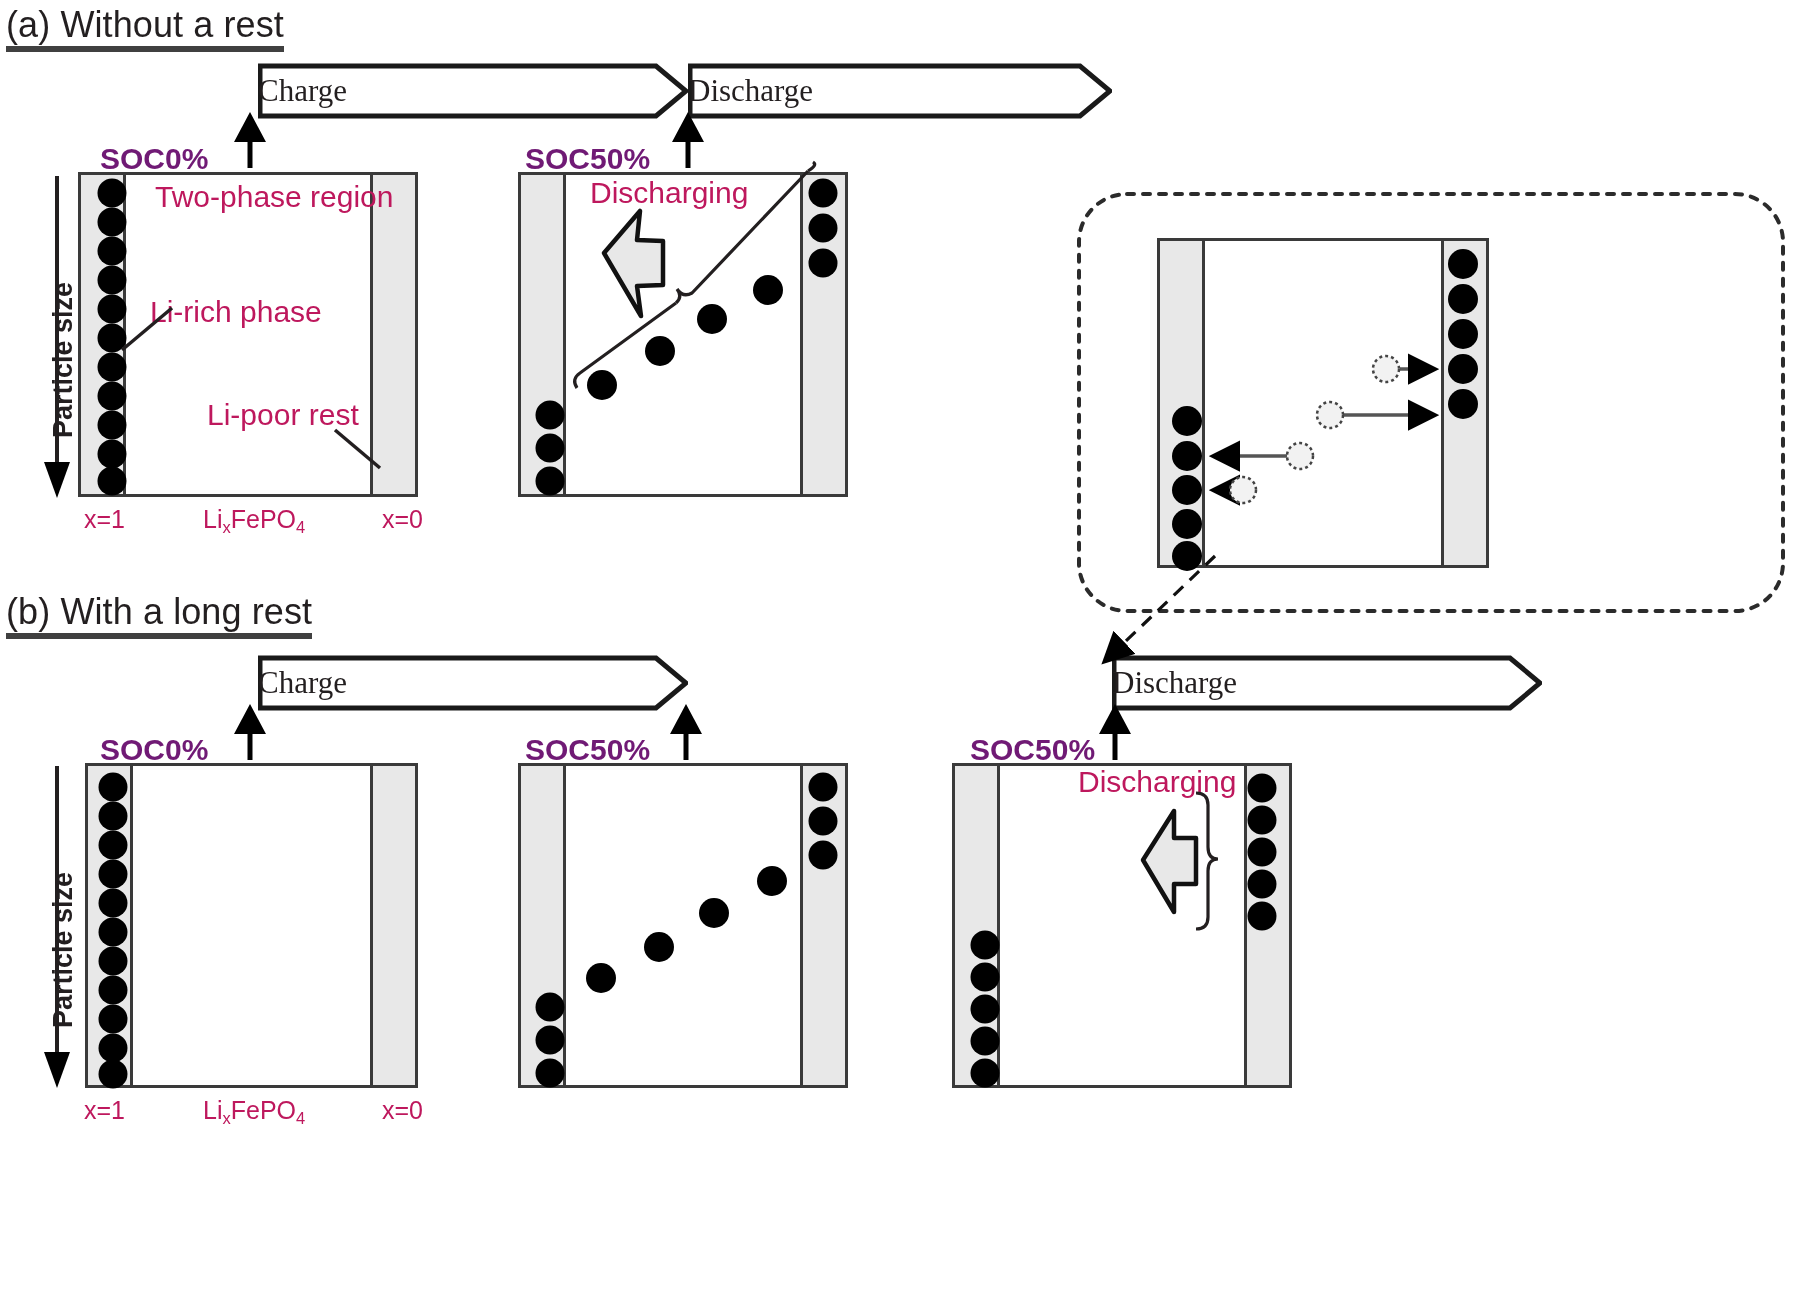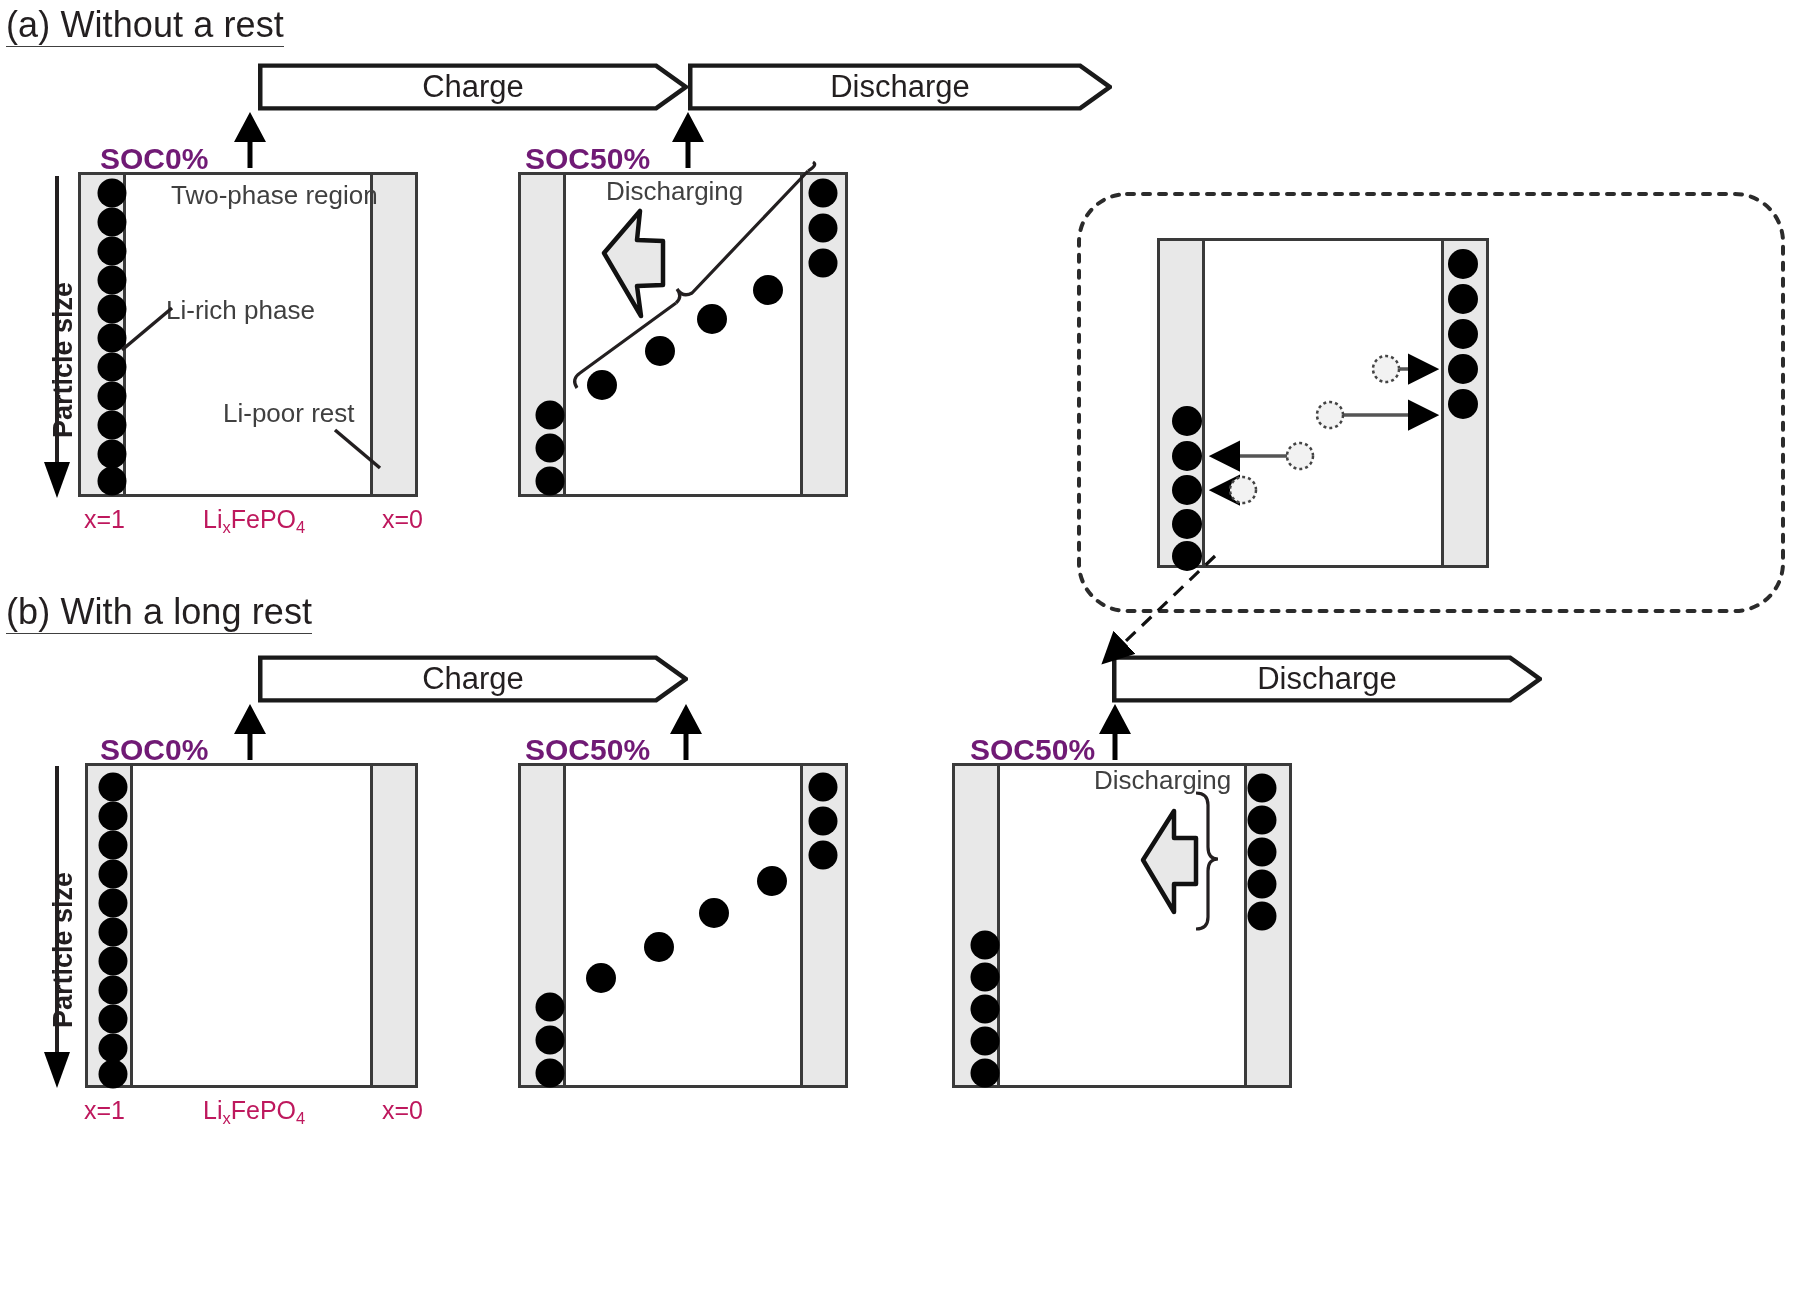--- a/index.html
+++ b/index.html
@@ -19,33 +19,33 @@
     overflow: hidden;
   }
   .abs { position: absolute; }
 
   
   .section-title {
     font-size: 36px;
     color: #231f20;
     letter-spacing: 0.1px;
     white-space: nowrap;
-    border-bottom: 1px solid #404040;
+    border-bottom: 6px solid #404040;
     padding-bottom: 2px;
     line-height: 1.06;
   }
 
   
   .chev {
-    height: 48px;
+    height: 56px;
     box-sizing: border-box;
     position: absolute;
     display: flex;
     align-items: center;
-    justify-content: center;
+    font-family: Liberation Serif, serif;
   }
   .chev svg { position: absolute; inset: 0; width: 100%; height: 100%; display:block; }
   .chev-label {
     position: relative;
     font-size: 31px;
     color: #231f20;
     white-space: nowrap;
     z-index: 2;
   }
 
@@ -70,24 +70,23 @@
     position: absolute;
     font-size: 30px;
     font-weight: bold;
     color: #701a75;
     white-space: nowrap;
   }
 
   
   .note {
     position: absolute;
-    font-size: 26px;
-    color: #404040;
-    white-space: nowrap;
-    margin-left: 16px;
+    font-size: 30px;
+    color: #be185d;
+    white-space: nowrap;
   }
   .axis-note {
     position: absolute;
     font-size: 25px;
     color: #be185d;
     white-space: nowrap;
   }
   .axis-note sub { font-size: 0.66em; vertical-align: -0.28em; }
 
   .vlabel {

